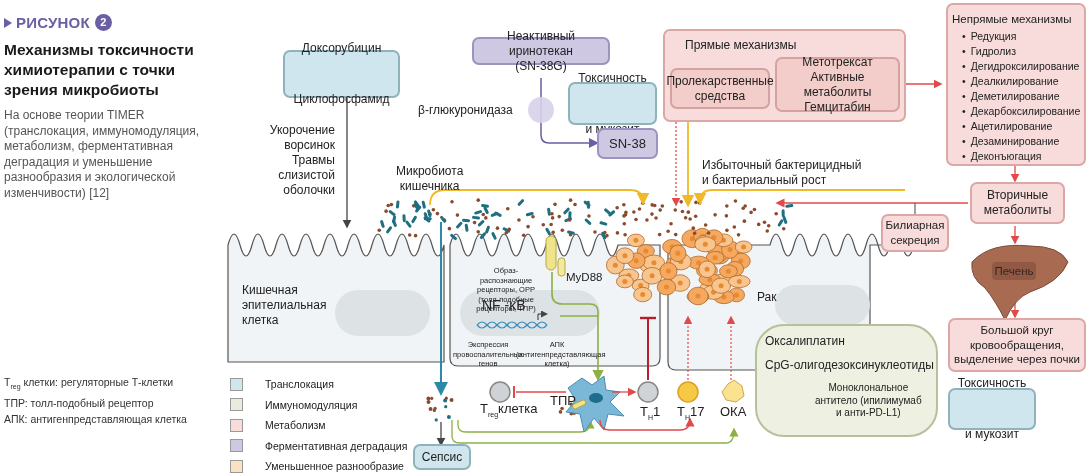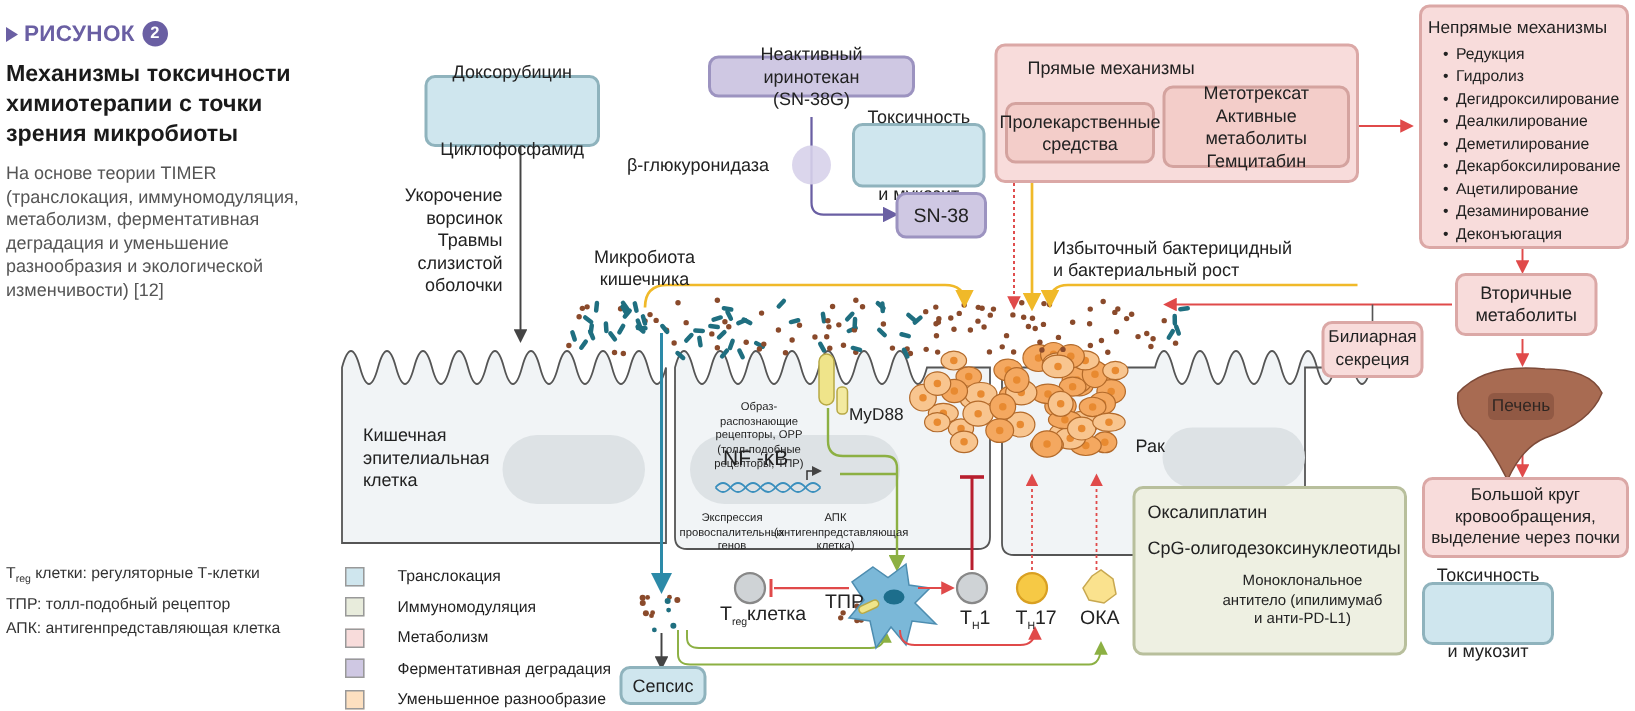--- a/index.html
+++ b/index.html
@@ -18,21 +18,21 @@
   .abbr sub { font-size: 7px; }
   .legend { left: 230px; top: 374px; }
   .legend-item { display: flex; align-items: center; height: 20.5px; font-size: 10.5px; color: #222; }
   .legend-swatch { width: 13px; height: 13px; border: 1px solid #999; margin-right: 22px; }
   .box { position: absolute; border-radius: 7px; border: 2px solid; display: flex; flex-direction: column;
          align-items: center; justify-content: center; text-align: center; font-size: 12px; line-height: 15px; color: #222; }
   .blue { background: #cfe6ee; border-color: #8fb3bd; gap: 36px; }
   .purple { background: #cfc8e3; border-color: #9c93c0; }
   .pink { background: #f8dcdb; border-color: #dba8a6; }
   .pinkdark { background: #f3cdc9; border-color: #d4a39f; }
-  .green { background: #eef0e2; border-color: #b8bf9c; }
+  .green { background: #eef0e2; border-color: #b8bf9c; border-radius: 29px; }
   .plain-text { position: absolute; font-size: 12px; line-height: 15px; color: #222; }
   .small-text { position: absolute; font-size: 7.5px; line-height: 9.5px; color: #222; text-align: center; }
   ul.bullets { list-style: none; font-size: 10.5px; line-height: 15px; text-align: left; }
   ul.bullets li::before { content: "\2022"; margin-right: 5px; margin-left: 10px; }
 </style>
 </head>
 <body>
 
 <div class="abs fig-label">
   <span class="tri"></span>

